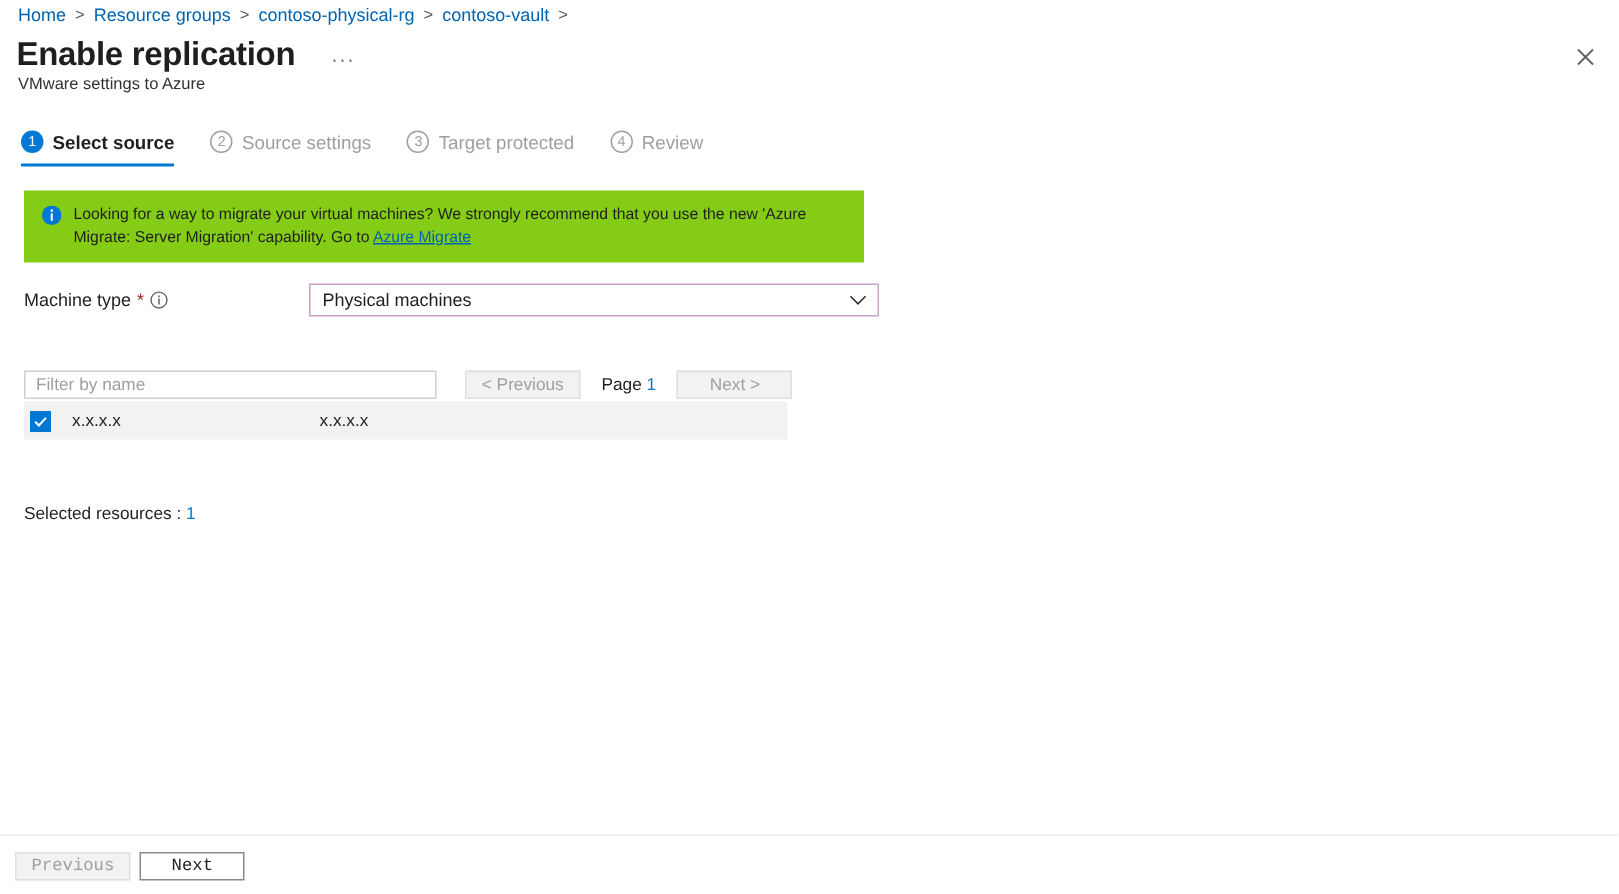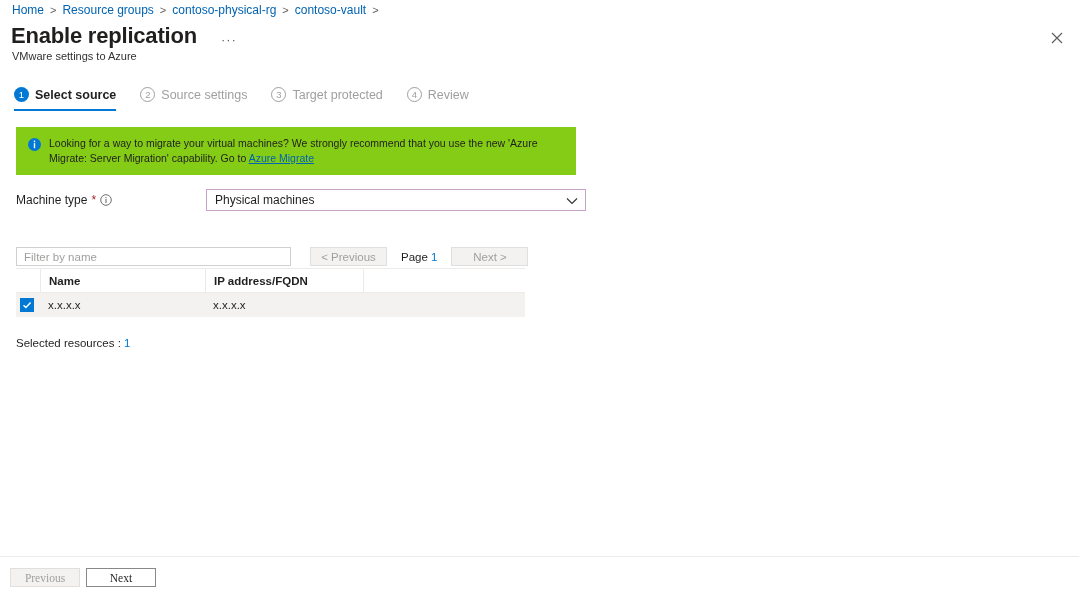--- a/index.html
+++ b/index.html
@@ -203,21 +203,21 @@
     position: absolute; left: 0; right: 0; top: 556px;
     height: 1px; background: #edebe9;
   }
   .footer {
     position: absolute; left: 10px; top: 568px;
     display: flex; align-items: center; gap: 6px;
   }
   .btn {
     height: 19px; min-width: 70px;
     font-size: 11.5px;
-    font-family: Liberation Serif, serif;
+    font-family: Liberation Mono, monospace;
     display: flex; align-items: center; justify-content: center;
     padding: 0 10px; background: #f3f2f1;
   }
   .btn-prev {
     border: 1px solid #e1dfdd; color: #a19f9d; cursor: default;
   }
   .btn-next {
     border: 1px solid #8a8886; color: #201f1e; background: #fff;
     cursor: pointer; font-weight: normal;
   }
@@ -308,26 +308,20 @@
   <div class="toolbar">
     <input class="filter-input" type="text" placeholder="Filter by name" style="">
     <div class="pager-btn pager-prev">&lt; Previous</div>
     <div class="pager-page">
       <span>Page </span><span class="pg-num">1</span>
     </div>
     <div class="pager-btn pager-next">Next &gt;</div>
   </div>
 
   <div class="table">
-    <div class="thead">
-      <div class="th th-check"></div>
-      <div class="th th-name">Name</div>
-      <div class="th th-ip">IP address/FQDN</div>
-      <div class="th th-pad"></div>
-    </div>
     <div class="trow">
       <div class="td td-check">
         <span class="checkbox">
           <svg width="10" height="10" viewBox="0 0 10 10" aria-hidden="true">
             <path d="M1.5 5.2 L3.9 7.6 L8.6 2.6" stroke="#ffffff" stroke-width="1.4" fill="none"></path>
           </svg>
         </span>
       </div>
       <div class="td td-name">x.x.x.x</div>
       <div class="td td-ip">x.x.x.x</div>

